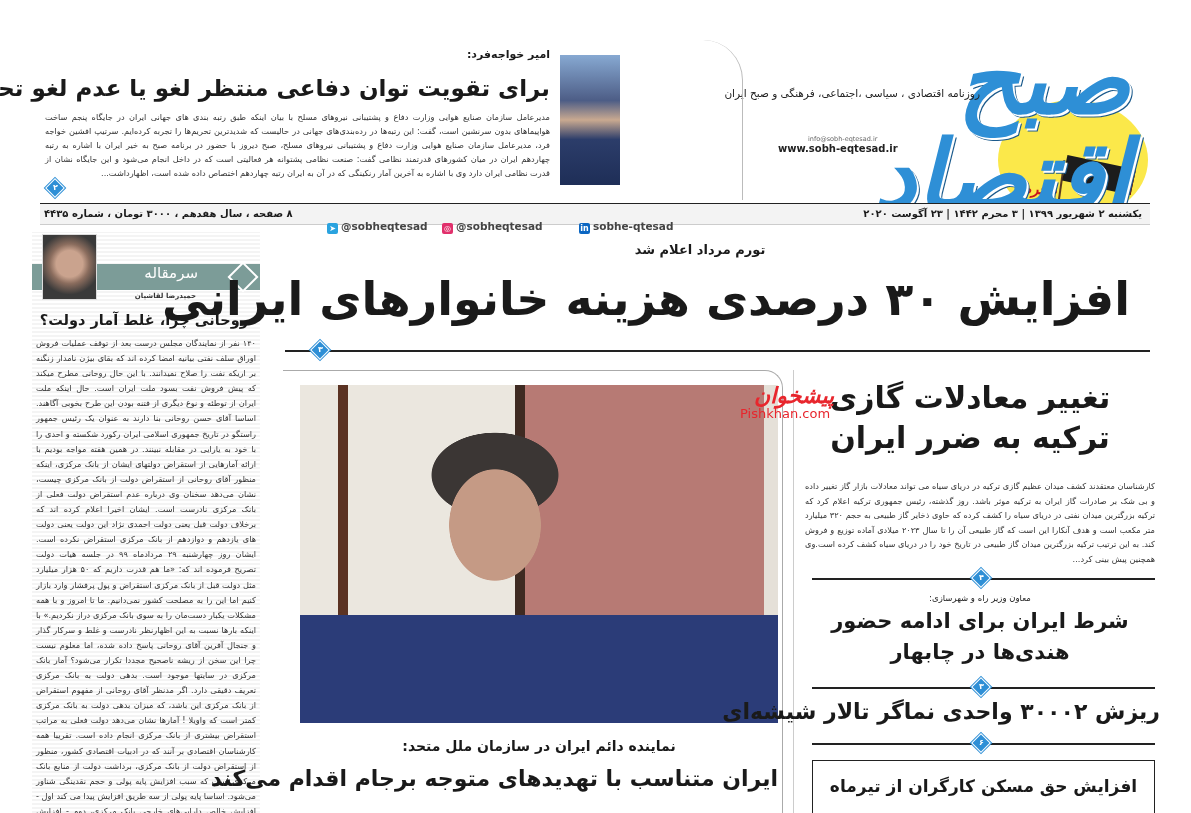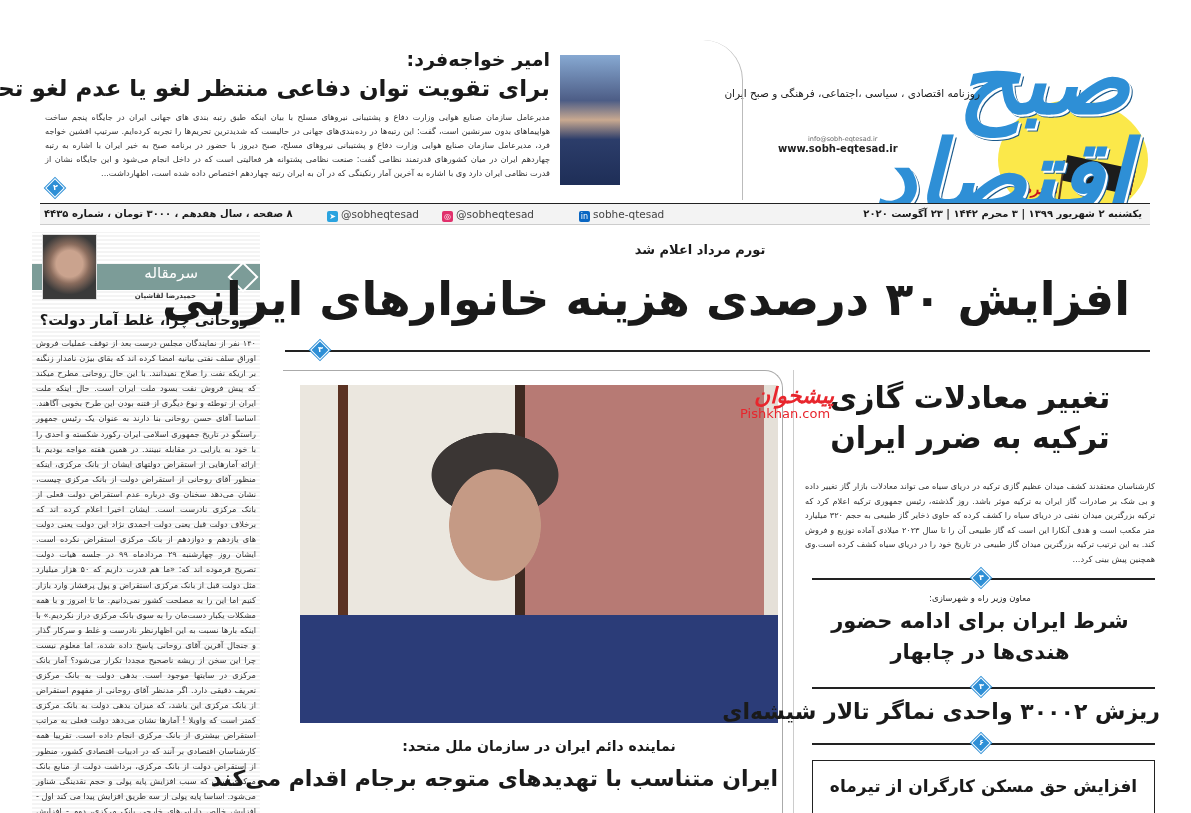--- a/index.html
+++ b/index.html
@@ -14,33 +14,33 @@
   .logo { position: absolute; right: 20px; top: 0; font-family: Liberation Mono, monospace; font-weight: bold; font-style: italic; font-size: 96px; color: #2e8fd6; text-shadow: 2px 2px 0 #fff, 3px 3px 0 #1b5a8c; line-height: 1; letter-spacing: -4px; }
   .tagline { position: absolute; right: 170px; top: 47px; font-size: 10.5px; color: #222; white-space: nowrap; margin-left: 40px; }
   .email { position: absolute; left: 68px; top: 95px; font-size: 6.5px; color: #666; direction: ltr; }
   .site { position: absolute; left: 38px; top: 103px; font-size: 10px; font-weight: bold; color: #222; direction: ltr; }
   .flag-pole { position: absolute; left: 320px; top: 120px; width: 2px; height: 50px; background: #5b3a20; transform: rotate(8deg); }
   .flag { position: absolute; left: 324px; top: 122px; width: 70px; height: 26px; background: #1c1c1c; transform: rotate(12deg); border-right: 3px solid #7a0f0f; }
   .muharram { position: absolute; left: 282px; top: 140px; font-size: 15px; color: #c8161d; font-weight: bold; font-style: italic; }
 
   
   .top-story { left: 40px; top: 40px; width: 510px; height: 160px; }
-  .top-kicker { position: absolute; right: 0; top: 8px; font-size: 19px; font-weight: bold; }
+  .top-kicker { position: absolute; right: 0; top: 8px; font-size: 11px; font-weight: bold; }
   .top-headline { position: absolute; right: 0; top: 35px; font-size: 23px; font-weight: bold; white-space: nowrap; }
   .top-body { position: absolute; right: 0; top: 70px; width: 505px; font-size: 8.2px; line-height: 14px; color: #333; text-align: justify; }
   .top-photo-frame { left: 553px; top: 40px; width: 190px; height: 160px; border-right: 1px solid #bbb; border-top-right-radius: 40px; }
   .top-photo { left: 560px; top: 55px; width: 60px; height: 130px; background: linear-gradient(180deg,#87a9d2 0%,#4d5d86 35%,#c9a990 50%,#2c3d6a 65%,#1e2e57 100%); }
 
   .badge { position: absolute; width: 14px; height: 14px; background: #2e8fd6; transform: rotate(45deg); border: 1.5px solid #fff; box-shadow: 0 0 0 1px #2e8fd6; }
   .badge span { display: block; transform: rotate(-45deg); color: #fff; font-size: 8px; text-align: center; line-height: 11px; font-weight: bold; }
 
   
   .infobar { left: 40px; top: 203px; width: 1110px; height: 22px; border-top: 1.5px solid #222; border-bottom: 1px solid #ccc; background: #f3f3f3; font-size: 10px; font-weight: bold; display: flex; align-items: center; }
   .infobar .date { position: absolute; right: 8px; top: 4px; white-space: nowrap; }
-  .infobar .social { position: absolute; top: 4px; font-weight: normal; direction: ltr; color: #444; font-size: 10.5px; white-space: nowrap; }
+  .infobar .social { position: absolute; top: 16px; font-weight: bold; direction: ltr; color: #444; font-size: 10.5px; white-space: nowrap; }
   .infobar .ico { display: inline-block; width: 11px; height: 11px; border-radius: 2px; vertical-align: -1px; margin-right: 3px; color: #fff; font-size: 8px; text-align: center; line-height: 11px; }
   .infobar .meta { position: absolute; left: 4px; top: 4px; white-space: nowrap; }
 
   
   .editorial { left: 32px; top: 232px; width: 228px; height: 581px; background: repeating-linear-gradient(0deg,#f4f4f4 0 2px,#fff 2px 4px); }
   .ed-photo { position: absolute; left: 10px; top: 2px; width: 55px; height: 66px; background: radial-gradient(circle at 50% 45%,#caa38e 0 30%,#8b6d5e 45%,#3a3a3a 70%); border: 1px solid #ddd; }
   .ed-band { position: absolute; left: 0; top: 32px; width: 228px; height: 26px; background: #7c9c98; }
   .ed-title { position: absolute; right: 62px; top: 32px; color: #fff; font-size: 15px; }
   .ed-author { position: absolute; right: 64px; top: 60px; font-size: 7px; color: #333; font-weight: bold; }
   .ed-diamond { position: absolute; right: 6px; top: 34px; width: 22px; height: 22px; border: 2px solid #fff; transform: rotate(45deg); }

